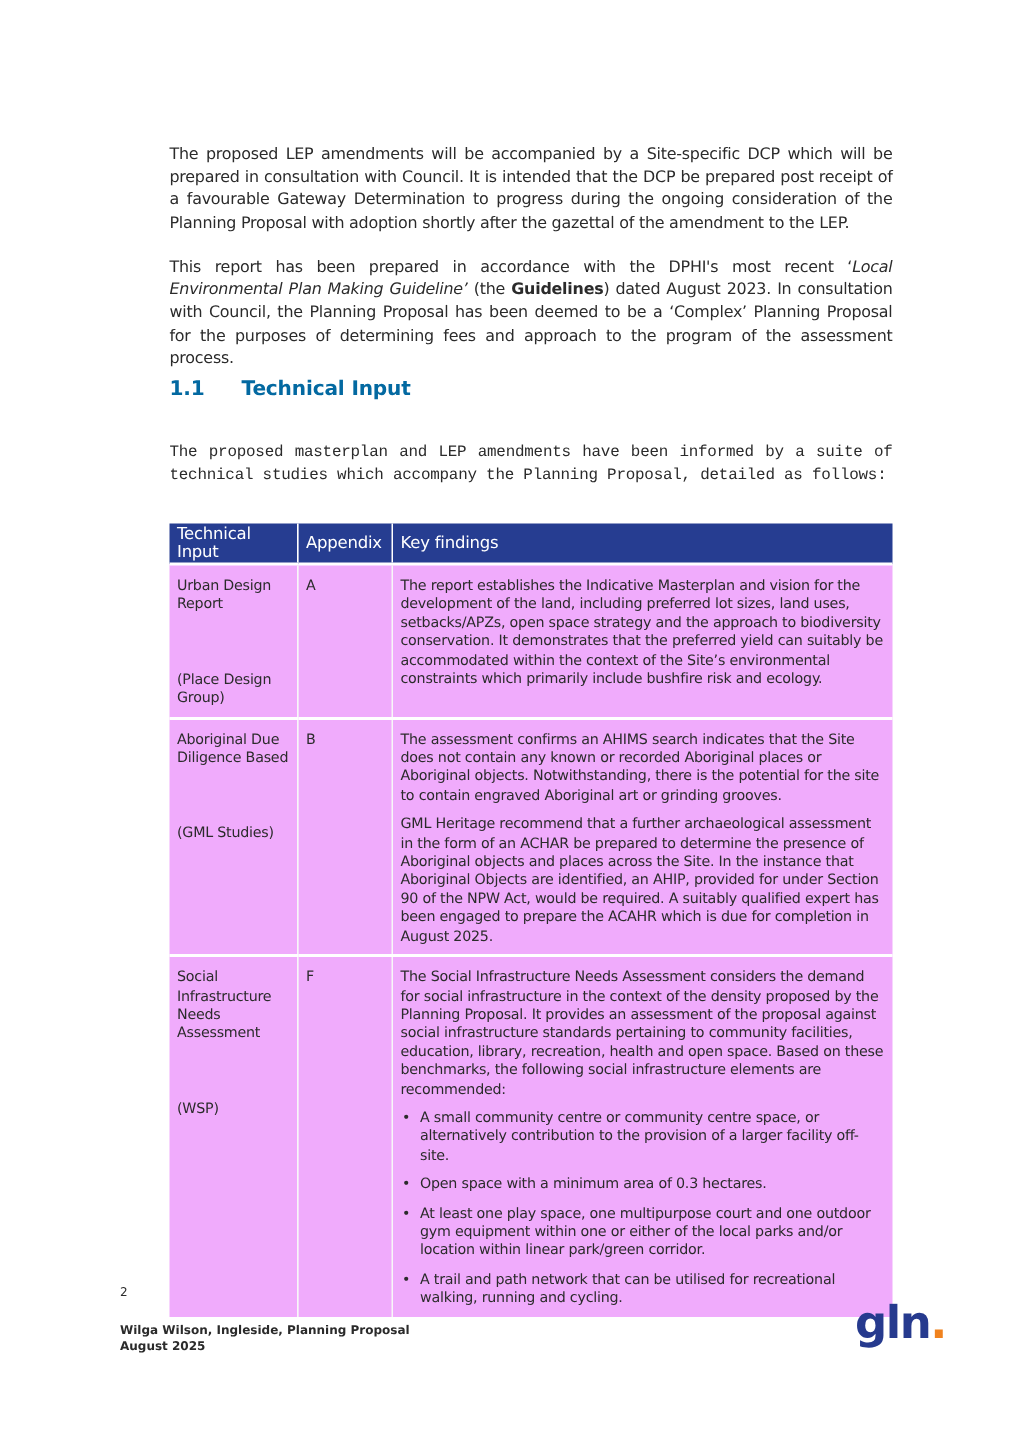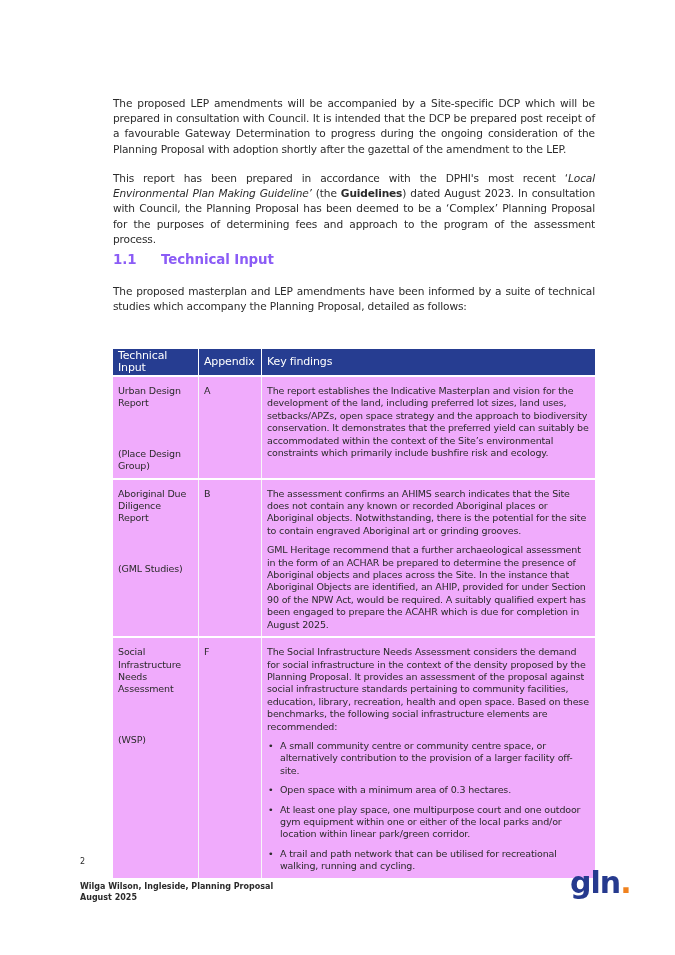--- a/index.html
+++ b/index.html
@@ -3,23 +3,23 @@
   <meta charset="utf-8">
   <style>
     html, body { margin: 0; padding: 0; background: #ffffff; }
     body { width: 675px; height: 955px; position: relative; overflow: hidden;
       font-family: "DejaVu Sans", sans-serif; color: #2b2b2b; }
     .page { position: absolute; left: 0; top: 0; width: 675px; height: 795px; }
     .para { position: absolute; left: 113px; width: 482px; font-size: 10.6px; line-height: 15.2px;
       text-align: justify; letter-spacing: -0.15px; margin: 0; }
     .p1 { top: 96px; }
     .p2 { top: 171px; }
-    .p3 { top: 284px; }
+    .p3 { top: 295px; font-family: Liberation Mono, monospace; }
     .heading { position: absolute; left: 113px; top: 252px; margin: 0; font-size: 13.4px; font-weight: bold;
-      color: #8b5cf6; letter-spacing: -0.1px; }
+      color: #0369a1; letter-spacing: -0.1px; }
     .heading .num { display: inline-block; width: 48px; }
     .caption { position: absolute; left: 113px; top: 328px; font-size: 10.6px; letter-spacing: -0.15px; margin: 0; }
     table.tech { position: absolute; left: 113px; top: 349px; width: 482px; border-collapse: collapse;
       font-size: 9.5px; line-height: 12.4px; letter-spacing: -0.15px; }
     table.tech th { background: #263d91; color: #ffffff; font-weight: normal; text-align: left;
       font-size: 11px; height: 26px; padding: 0 5px; border-right: 1px solid #ffffff; }
     table.tech th:last-child { border-right: none; }
     table.tech td { background: #f0abfc; vertical-align: top; padding: 8px 5px 5px 5px;
       border-right: 1px solid #f7f7f7; border-top: 2px solid #ffffff; }
     table.tech td:last-child { border-right: none; }
@@ -67,21 +67,21 @@
           <p class="cell-line">Urban Design Report</p>
           <p class="cell-line">(Place Design Group)</p>
         </td>
         <td>A</td>
         <td>
           <p class="finding-p">The report establishes the Indicative Masterplan and vision for the development of the land, including preferred lot sizes, land uses, setbacks/APZs, open space strategy and the approach to biodiversity conservation. It demonstrates that the preferred yield can suitably be accommodated within the context of the Site’s environmental constraints which primarily include bushfire risk and ecology.</p>
         </td>
       </tr>
       <tr>
         <td>
-          <p class="cell-line">Aboriginal Due Diligence Report</p>
+          <p class="cell-line">Aboriginal Due Diligence Based</p>
           <p class="cell-line">(GML Studies)</p>
         </td>
         <td>B</td>
         <td>
           <p class="finding-p">The assessment confirms an AHIMS search indicates that the Site does not contain any known or recorded Aboriginal places or Aboriginal objects. Notwithstanding, there is the potential for the site to contain engraved Aboriginal art or grinding grooves.</p>
           <p class="finding-p">GML Heritage recommend that a further archaeological assessment in the form of an ACHAR be prepared to determine the presence of Aboriginal objects and places across the Site. In the instance that Aboriginal Objects are identified, an AHIP, provided for under Section 90 of the NPW Act, would be required. A suitably qualified expert has been engaged to prepare the ACAHR which is due for completion in August 2025.</p>
         </td>
       </tr>
       <tr>
         <td>

